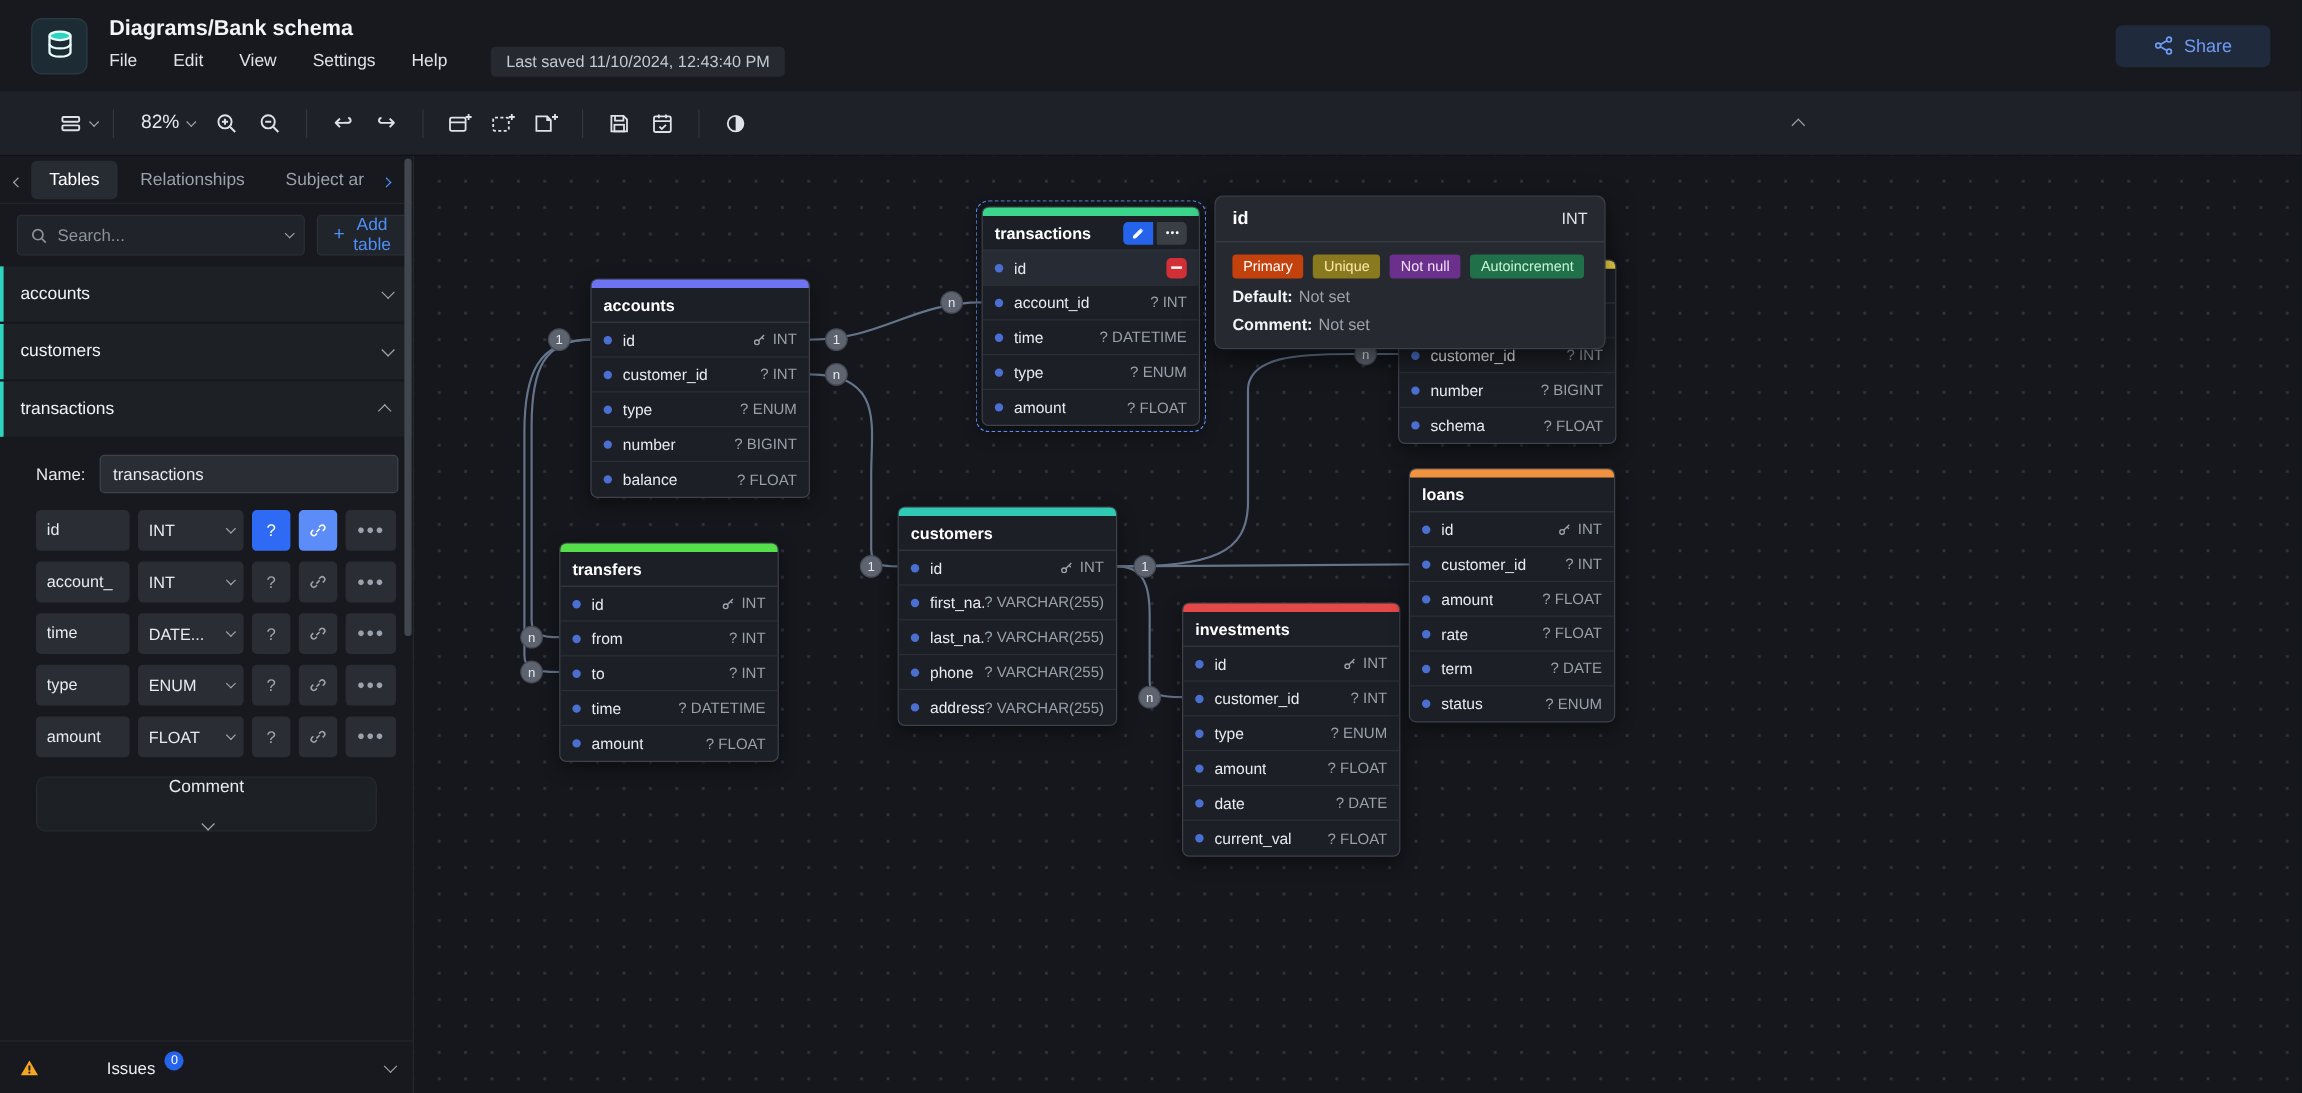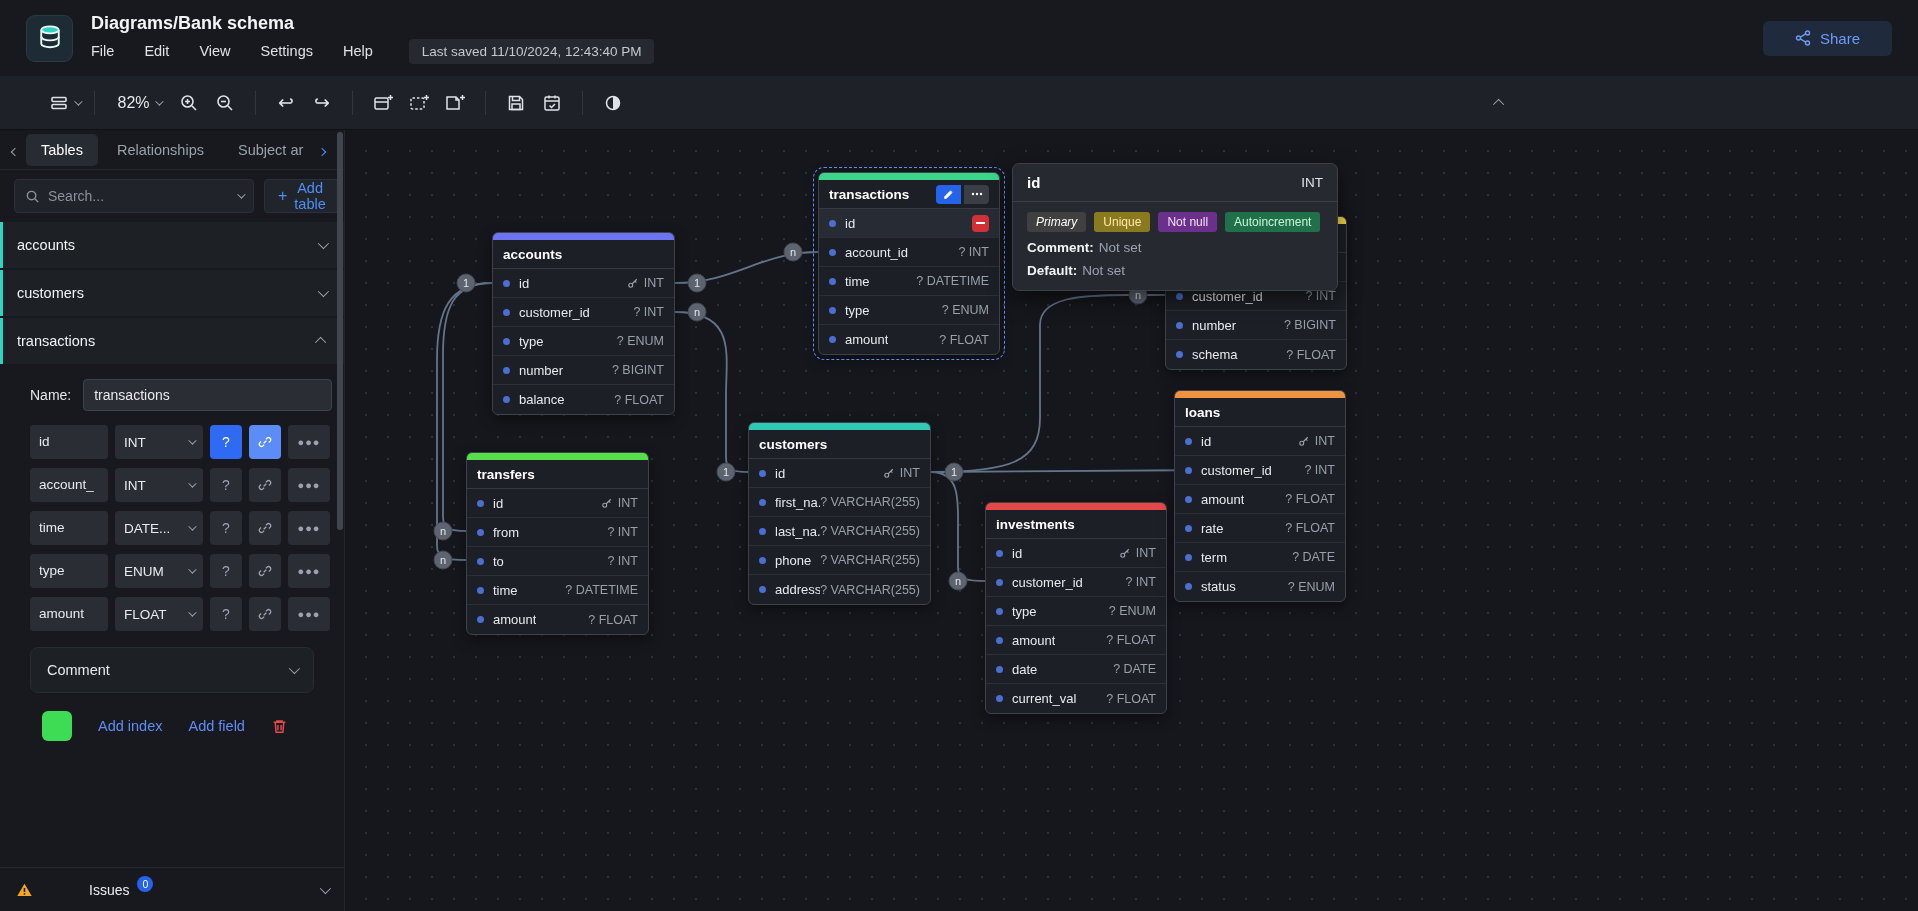--- a/index.html
+++ b/index.html
@@ -60,21 +60,21 @@
   .name-row input { margin-left:12px; flex:1; max-width:252px; height:32px; background:#2a2d34; border:1px solid #3d434d; border-radius:4px; color:#e8eaee; padding:0 10px; font-size:14px; font-family:inherit; outline:none; }
 
   .sbf-row { display:flex; gap:7px; margin-bottom:9px; align-items:center; }
   .sbf-name { width:78px; height:34px; background:#2a2d34; border-radius:4px; line-height:34px; padding:0 9px; font-size:13.5px; color:#e8eaee; overflow:hidden; white-space:nowrap; }
   .sbf-type { width:88px; height:34px; background:#2a2d34; border-radius:4px; display:flex; align-items:center; justify-content:space-between; padding:0 9px; font-size:13.5px; color:#e8eaee; cursor:pointer; }
   .sbf-btn { width:32px; height:34px; background:#2a2d34; border:none; border-radius:4px; color:#9ca3af; font-size:14px; display:flex; align-items:center; justify-content:center; cursor:pointer; }
   .sbf-btn.dots { width:42px; letter-spacing:1px; font-size:11px; }
   .sbf-btn.on { background:#2f6af5; color:#ffffff; }
   .sbf-btn.on-key { background:#5b8cf7; color:#ffffff; }
 
-  .comment-box { height:46px; background:#1d2025; border:1px solid #272b32; border-radius:8px; display:flex; align-items:center; justify-content:space-between; padding:0 16px; margin:16px 18px 0 0; font-size:14.5px; color:#e8eaee; cursor:pointer; }
+  .comment-box { height:46px; background:#1d2025; border:1px solid #272b32; border-radius:8px; display:flex; align-items:center; justify-content:space-between; padding:0 16px; margin:16px 18px 0 0; font-size:14.5px; color:#e8eaee; cursor:pointer;flex-direction:column; }
   .actions-row { display:flex; align-items:center; margin:18px 18px 0 12px; gap:26px; }
   .color-swatch { width:30px; height:30px; border-radius:6px; cursor:pointer; }
   .txt-btn { background:transparent; border:none; color:#5f8df5; font-size:14.5px; cursor:pointer; font-family:inherit; }
   .trash-btn { background:transparent; border:none; cursor:pointer; display:flex; }
 
   .issues-footer { margin-top:auto; height:44px; border-top:1px solid #24272d; display:flex; align-items:center; gap:8px; padding:0 16px; }
   .issues-label { font-size:14px; color:#eceef1;margin-left:48px; }
   .issues-badge { background:#2563eb; color:#fff; font-size:10.5px; min-width:16px; height:16px; border-radius:8px; display:flex; align-items:center; justify-content:center; position:relative; top:-6px; padding:0 4px; }
   .issues-footer .chev { margin-left:auto; }
 
@@ -389,33 +389,20 @@
                   <path d="M9 5 L10.5 3.5 a2.5 2.5 0 0 1 3.5 3.5 L12.5 8.5"></path>
                 </g>
               </svg>
     </button>
     <button class="sbf-btn dots">●●●</button>
   </div>
 </div>
       <div class="comment-box">
         <span>Comment</span>
         <span class="chev down"></span>
-      </div>
-      <div class="actions-row">
-        <span class="color-swatch" style="background: rgb(61, 220, 84);"></span>
-        <button class="txt-btn">Add index</button>
-        <button class="txt-btn">Add field</button>
-        <button class="trash-btn">
-          <svg width="17" height="17" viewBox="0 0 16 16">
-              <g fill="none" stroke="#e5484d" stroke-width="1.4">
-                <path d="M2.5 4h11 M5.5 4V2.7h5V4 M4 4l.8 9.5h6.4L12 4"></path>
-                <path d="M6.5 6.5v5 M9.5 6.5v5"></path>
-              </g>
-            </svg>
-        </button>
       </div>
     </div>
 
     <div class="issues-footer">
       <svg width="17" height="16" viewBox="0 0 16 16">
           <path d="M8 1.8 L15.2 14 H.8 Z" fill="#f5a623"></path>
           <path d="M8 6v4" stroke="#1a1c20" stroke-width="1.6"></path>
           <circle cx="8" cy="11.8" r=".9" fill="#1a1c20"></circle>
         </svg>
       <span class="issues-label">Issues</span>
@@ -859,22 +846,22 @@
 </div>
   </div>
 </div>
 
     <div class="tooltip" style="left: 667px; top: 33px;">
       <div class="tt-head">
         <span class="tt-field">id</span>
         <span class="tt-type">INT</span>
       </div>
       <div class="tt-badges">
-          <span class="tt-badge" style="background: #404040; color: rgb(255, 255, 255); font-style: italic;">Primary</span>
+          <span class="tt-badge" style="background: #c2410c; color: rgb(255, 255, 255);">Primary</span>
           <span class="tt-badge" style="background: rgb(138, 122, 31); color: rgb(255, 233, 168);">Unique</span>
           <span class="tt-badge" style="background: rgb(107, 47, 140); color: rgb(241, 227, 250);">Not null</span>
           <span class="tt-badge" style="background: rgb(32, 113, 74); color: rgb(198, 246, 213);">Autoincrement</span>
         </div>
+      <div class="tt-line"><b>Default:</b><span>Not set</span></div>
       <div class="tt-line"><b>Comment:</b><span>Not set</span></div>
-      <div class="tt-line"><b>Default:</b><span>Not set</span></div>
     </div>
   </main>
 </div>
 
 </body></html>

